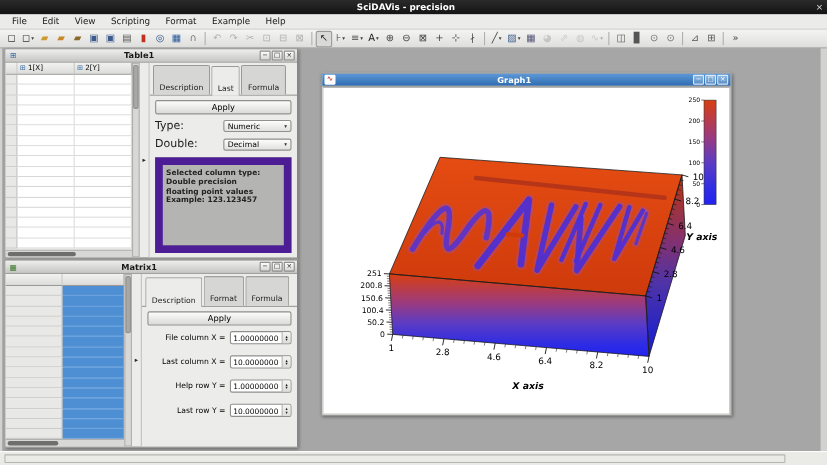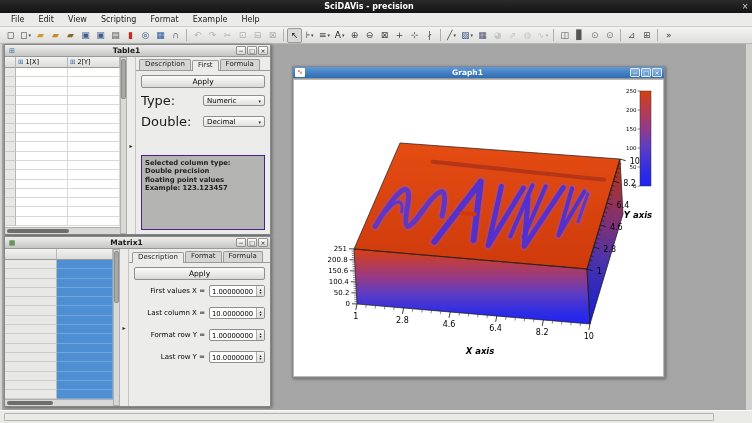--- a/index.html
+++ b/index.html
@@ -50,32 +50,32 @@
 
   .vscroll { flex:0 0 7px; background:#d8d8d6; border:1px solid #b0b0ae; position:relative; }
   .vthumb { position:absolute; left:0; width:5px; background:#a8a8a6; border:1px solid #8f8f8d; border-radius:2px; }
   .hscroll { flex:0 0 7px; background:#d8d8d6; border-top:1px solid #b0b0ae; position:relative; }
   .hthumb { position:absolute; top:1px; height:4px; background:#6e6e6c; border-radius:2px; }
   .splitter { flex:0 0 8px; display:flex; align-items:center; justify-content:center; font-size:6px; color:#222; }
 
   
   .panel { flex:1; display:flex; flex-direction:column; background:#ececea; border-left:1px solid #c4c4c2; overflow:hidden; }
   .tabs { display:flex; flex:0 0 13px; padding:2px 3px 0; border-bottom:1px solid #9a9a98; }
-  .tab { font-size:7px; padding:0 5px 2px; background:#d6d6d4; border:1px solid #9a9a98; border-bottom:none; border-radius:2px 2px 0 0; margin-right:1px; color:#222; }
+  .tab { font-size:7px; padding:16px 5px 2px; background:#d6d6d4; border:1px solid #9a9a98; border-bottom:none; border-radius:2px 2px 0 0; margin-right:1px; color:#222; }
   .tab.active { background:#ececea; position:relative; top:1px; }
   .panel-body { flex:1; padding:4px 5px; display:flex; flex-direction:column; overflow:hidden; }
   .apply-btn { height:13px; background:linear-gradient(#fcfcfa,#dadad8); border:1px solid #8f8f8d; border-radius:2px; font-size:7.5px; text-align:center; line-height:12px; margin-bottom:5px; }
   .form-row { display:flex; align-items:center; margin-bottom:6px; }
-  .flabel { font-size:13px; color:#1a1a1a; }
+  .flabel { font-size:10px; color:#1a1a1a; }
   .combo { margin-left:auto; width:62px; display:flex; justify-content:space-between; align-items:center; background:linear-gradient(#fdfdfd,#e0e0de); border:1px solid #8f8f8d; border-radius:2px; font-size:7px; padding:1px 3px; height:11px; }
   .combo .dd { font-size:5px; color:#333; }
   .spinbox { margin-left:auto; width:62px; display:flex; background:#fff; border:1px solid #8f8f8d; border-radius:2px; height:11px; }
   .spinbox .val { flex:1; font-size:7px; padding:1px 2px; overflow:hidden; white-space:nowrap; }
   .spin { flex:0 0 8px; display:flex; flex-direction:column; align-items:center; justify-content:center; font-size:4px; line-height:3.5px; color:#222; background:linear-gradient(#f4f4f2,#dcdcda); border-left:1px solid #b0b0ae; }
-  .info-box { flex:1; background:#b4b4b2; border:1px solid #4c1d95; font-size:6.8px; font-weight:bold; color:#222; padding:3px; white-space:pre-line; line-height:1.25;margin-top:20px; }
+  .info-box { flex:1; background:#b4b4b2; border:7px solid #4c1d95; font-size:6.8px; font-weight:bold; color:#222; padding:3px; white-space:pre-line; line-height:1.25; }
   .mx-label { font-size:7px; margin-left:auto; }
   .mx-field { width:56px; margin-left:4px; display:flex; background:#fff; border:1px solid #8f8f8d; border-radius:2px; height:12px; }
   .mx-field .val { flex:1; font-size:6.8px; padding:1.5px 1px 0 2px; overflow:hidden; white-space:nowrap; }
 
   
   .graph-canvas { flex:1; background:#fff; border:1px solid #b8b8b6; overflow:hidden; }
   svg { font-family:"DejaVu Sans", sans-serif; display:block; }
 
   .statusbar { position:absolute; left:0; top:410px; width:752px; height:13px; background:#eaeae7; border-top:1px solid #fcfcfa; }
   .status-panel { position:absolute; left:4px; top:2px; width:710px; height:8px; border:1px solid #b4b4b2; border-radius:1px; }
@@ -373,21 +373,21 @@
         </div>
         <div class="vscroll">
             <div class="vthumb" style="top:1px; height:40px;"></div>
           </div>
         <div class="splitter">
             <span>▸</span>
           </div>
         <div class="panel">
           <div class="tabs" id="t1-tabs">
               <div class="tab">Description</div>
-              <div class="tab active">First</div>
+              <div class="tab active">Last</div>
               <div class="tab">Formula</div>
             </div>
           <div class="panel-body">
             <div class="apply-btn">Apply</div>
             <div class="form-row">
               <span class="flabel">Type:</span>
               <div class="combo">
                   <span>Numeric</span>
                   <span class="dd">▾</span>
                 </div>
@@ -501,41 +501,41 @@
         <div class="panel">
           <div class="tabs" id="mx-tabs">
               <div class="tab active">Description</div>
               <div class="tab">Format</div>
               <div class="tab">Formula</div>
             </div>
           <div class="panel-body">
             <div class="apply-btn">Apply</div>
             <div id="mx-fields">
                 <div class="form-row" style="margin-bottom: 10px;">
-                  <span class="mx-label">First values X =</span>
+                  <span class="mx-label">File column X =</span>
                   <div class="mx-field">
                     <span class="val">1.00000000</span>
                     <span class="spin">
                       <span>▴</span>
                       <span>▾</span>
                     </span>
                   </div>
                 </div>
                 <div class="form-row" style="margin-bottom: 10px;">
                   <span class="mx-label">Last column X =</span>
                   <div class="mx-field">
                     <span class="val">10.0000000</span>
                     <span class="spin">
                       <span>▴</span>
                       <span>▾</span>
                     </span>
                   </div>
                 </div>
                 <div class="form-row" style="margin-bottom: 10px;">
-                  <span class="mx-label">Format row Y =</span>
+                  <span class="mx-label">Help row Y =</span>
                   <div class="mx-field">
                     <span class="val">1.00000000</span>
                     <span class="spin">
                       <span>▴</span>
                       <span>▾</span>
                     </span>
                   </div>
                 </div>
                 <div class="form-row" style="margin-bottom: 10px;">
                   <span class="mx-label">Last row Y =</span>

